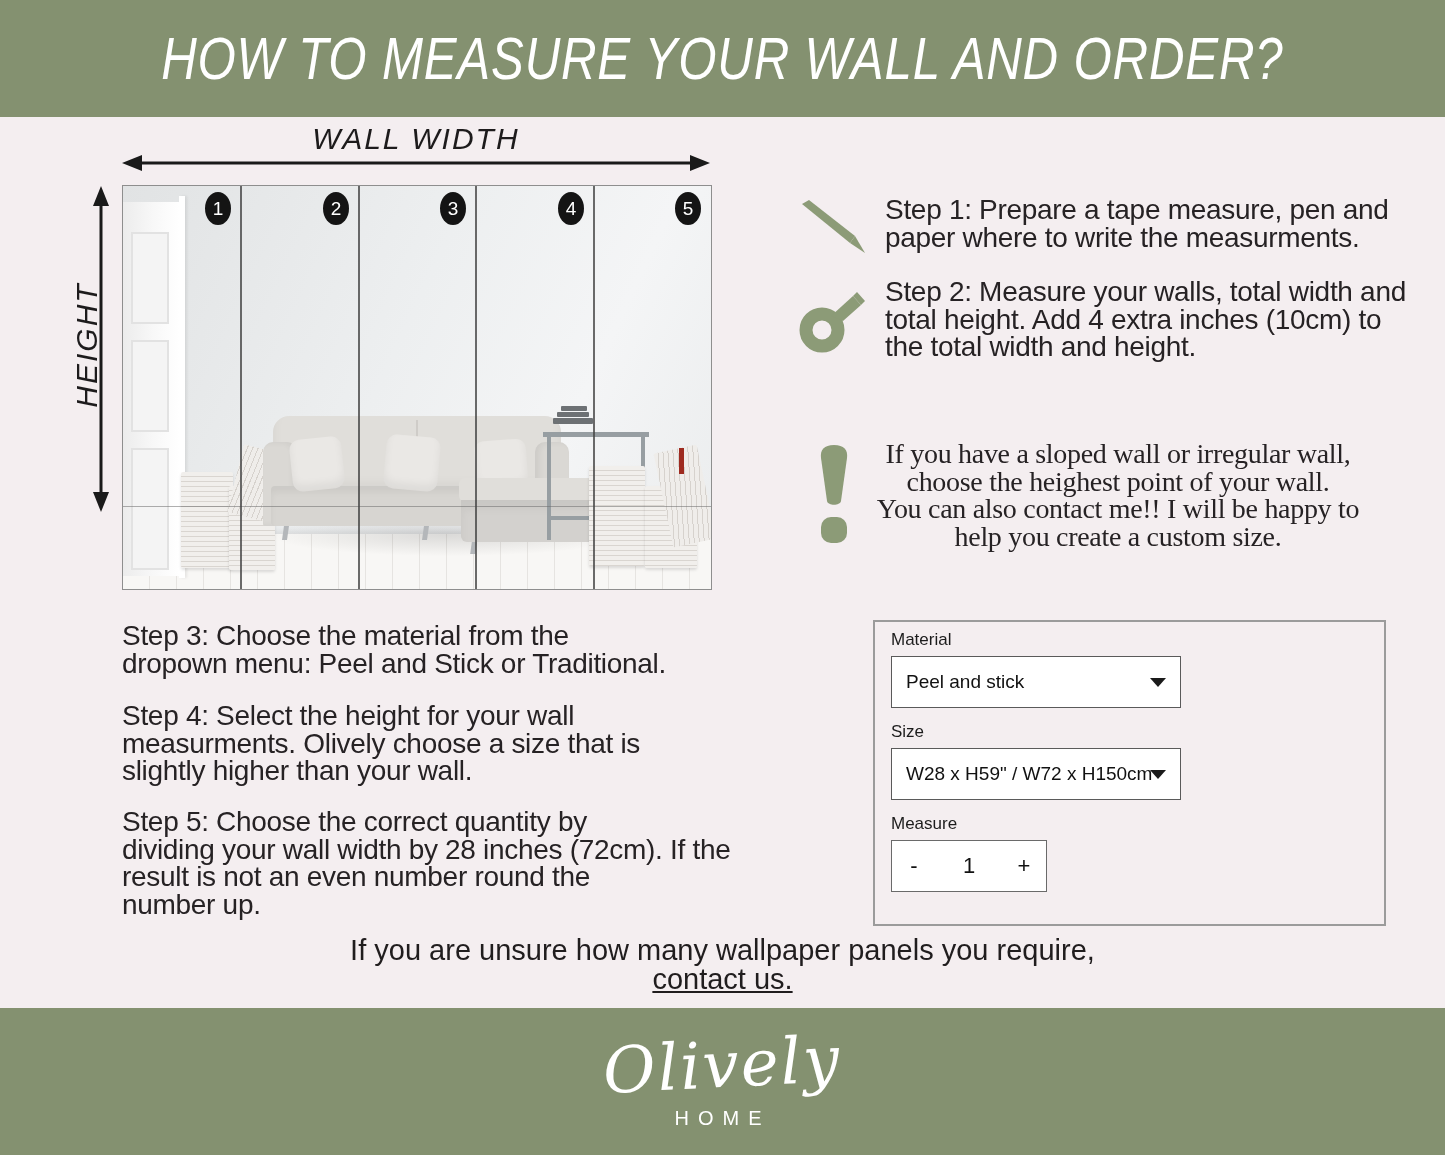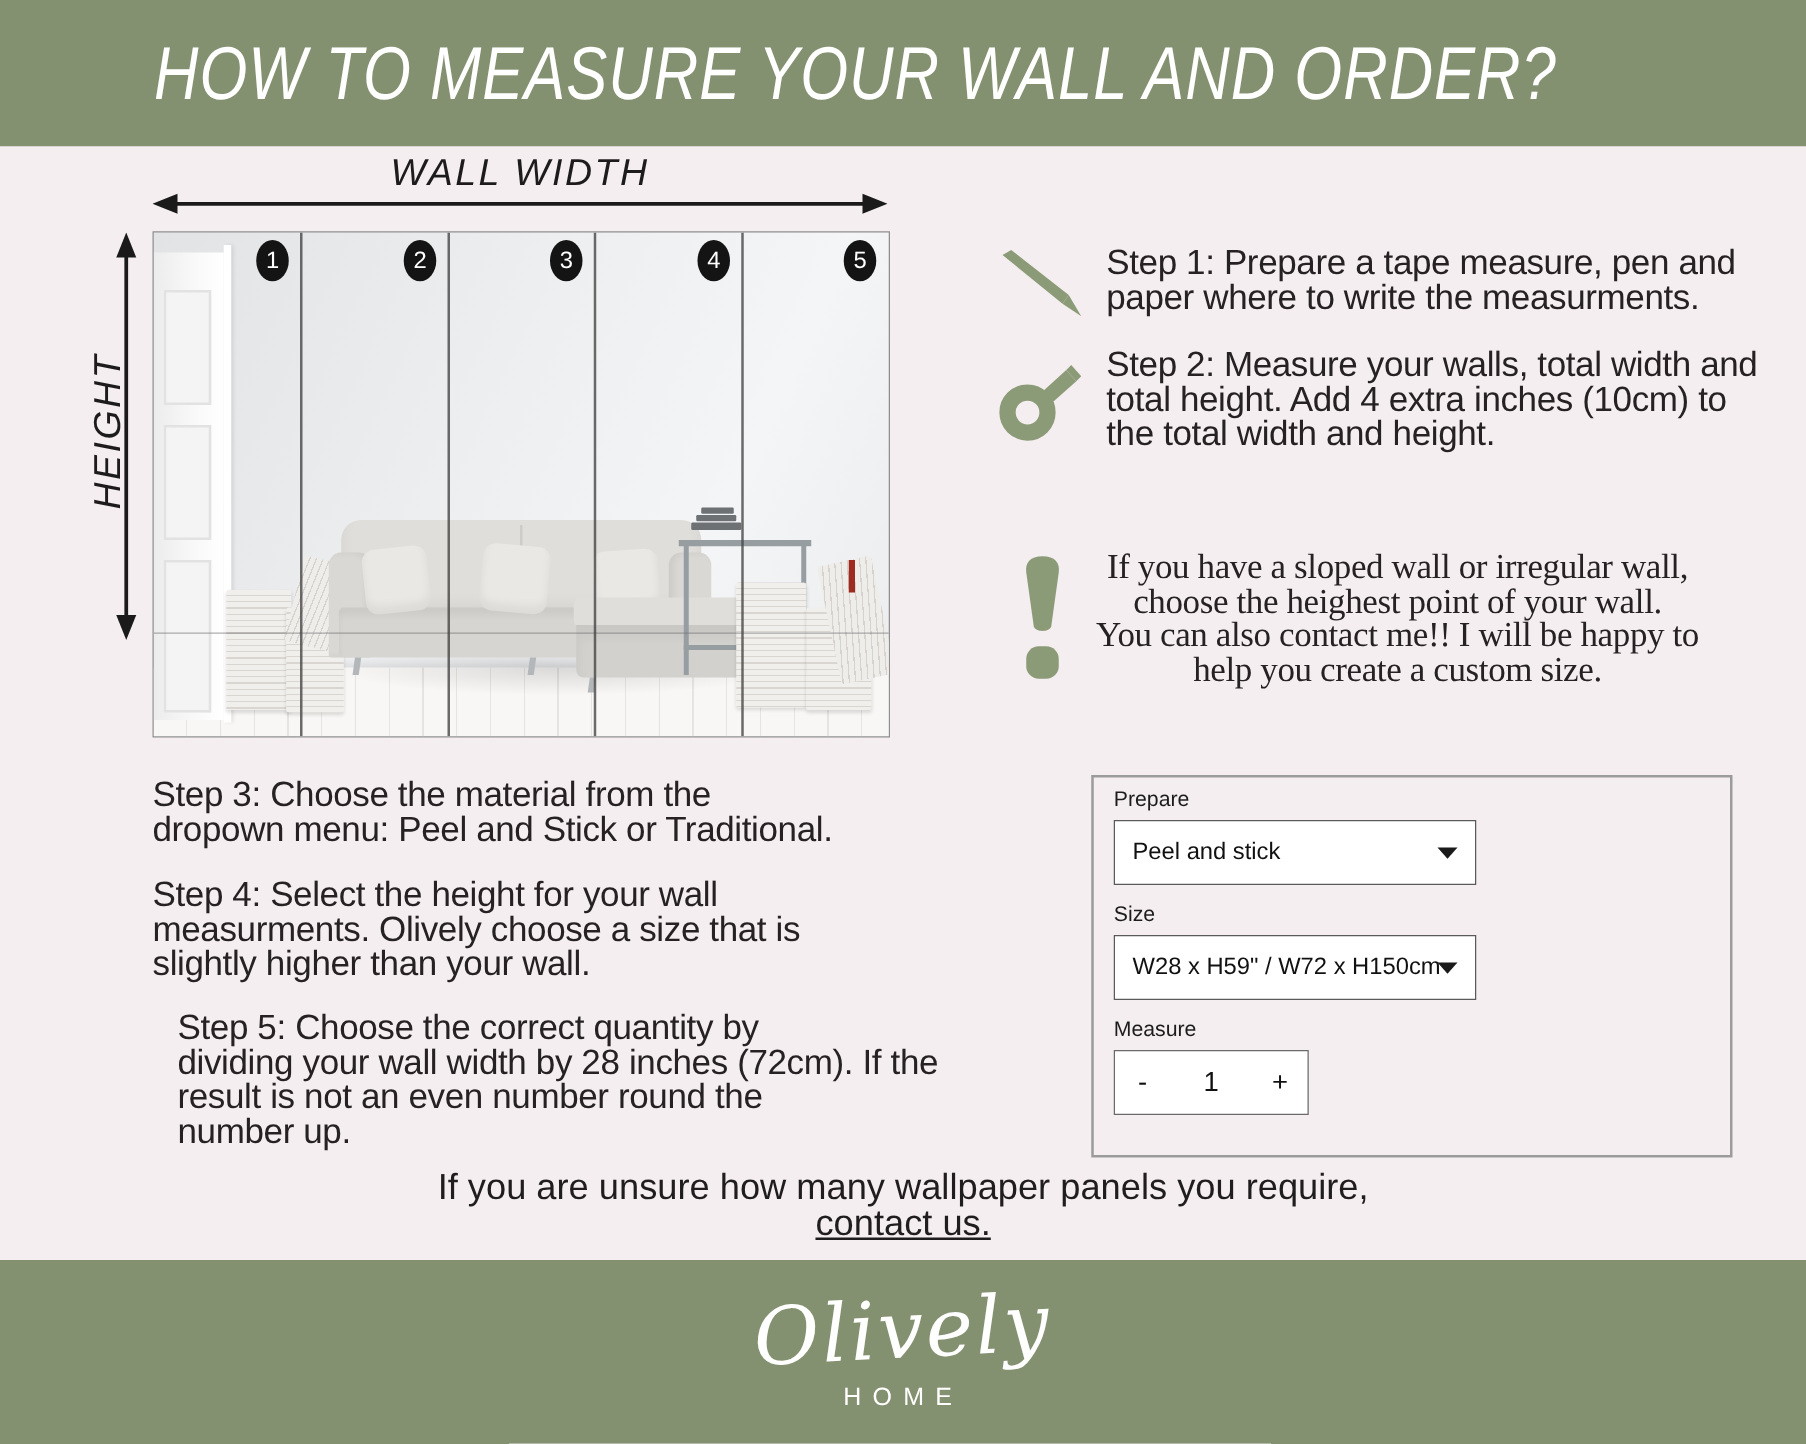--- a/index.html
+++ b/index.html
@@ -2,21 +2,21 @@
 <html><head>
 <meta charset="utf-8">
 <style>
   html,body{margin:0;padding:0;}
   #page{position:relative;width:1445px;height:1155px;background:#f4eef0;overflow:hidden;
         font-family:"Liberation Sans",sans-serif;color:#262224;}
   .abs{position:absolute;}
 
   
   .banner{left:0;width:1445px;background:#849170;}
-  #top-banner{top:0;height:117px;display:flex;align-items:center;justify-content:flex-start;}
+  #top-banner{top:0;height:117px;display:flex;align-items:center;justify-content:center;}
   #top-banner .title{color:#fff;font-size:60px;font-style:italic;letter-spacing:1px;
         display:inline-block;transform:scaleX(.82);white-space:nowrap;}
   #bottom-banner{top:1008px;height:147px;display:flex;flex-direction:column;align-items:center;justify-content:center;}
   .brand-name{color:#fff;font-family:"DejaVu Serif",serif;font-style:italic;font-size:64px;
         letter-spacing:2px;transform:rotate(-3deg);line-height:1;}
   .brand-sub{color:#fff;font-size:20px;letter-spacing:9px;margin-top:10px;}
 
   
   .meas-label{font-style:italic;font-size:30px;letter-spacing:2px;color:#1d1b1c;}
   #wall-width-label{left:122px;top:122px;width:588px;text-align:center;}
@@ -192,29 +192,29 @@
 
   <div class="abs step-text" style="left:122px;top:622px;">
     <span>Step 3: Choose the material from the</span>
     <span>dropown  menu: Peel and Stick or Traditional.</span>
   </div>
   <div class="abs step-text" style="left:122px;top:702px;">
     <span>Step 4: Select the height for your wall</span>
     <span>measurments. Olively choose a size that is</span>
     <span>slightly higher than your wall.</span>
   </div>
-  <div class="abs step-text" style="left:122px;top:808px;margin-left:20px;">
+  <div class="abs step-text" style="left:122px;top:808px;">
     <span>Step 5: Choose the correct quantity by</span>
     <span>dividing  your wall width by 28 inches (72cm). If the</span>
     <span>result is not an even number round the</span>
     <span>number up.</span>
   </div>
 
   <div class="abs" id="order-form">
-    <div class="form-label" style="left:16px;top:8px;">Prepare</div>
+    <div class="form-label" style="left:16px;top:8px;">Material</div>
     <div class="dropdown" style="top:34px;">
       <span class="val">Peel and stick</span>
       <span class="caret"></span>
     </div>
 
     <div class="form-label" style="left:16px;top:100px;">Size</div>
     <div class="dropdown" style="top:126px;">
       <span class="val">W28 x H59" / W72 x H150cm</span>
       <span class="caret"></span>
     </div>

